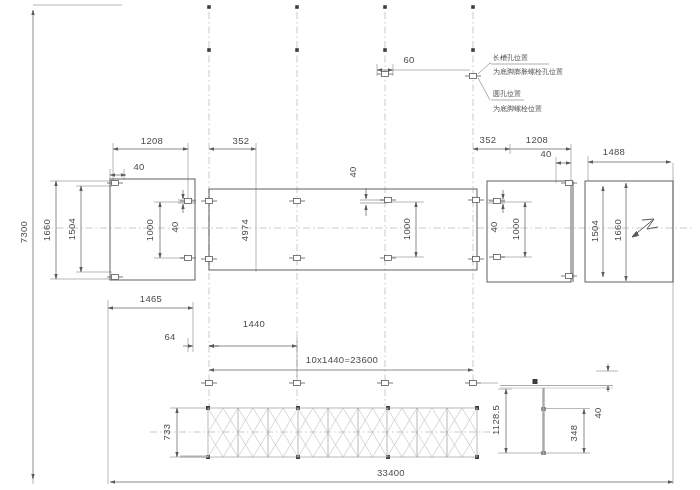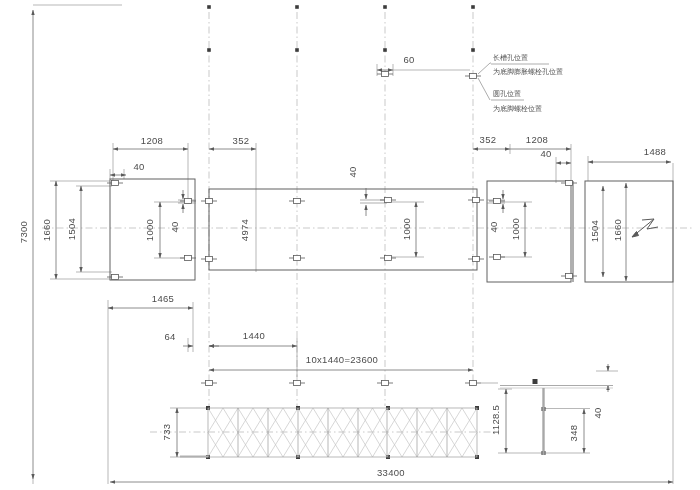--- a/index.html
+++ b/index.html
@@ -266,28 +266,28 @@
 <div class="lbl" style="left:139px;top:167px">40</div>
 <div class="lbl rot" style="left:150px;top:230px">1000</div>
 <div class="lbl rot" style="left:175px;top:227px">40</div>
 <div class="lbl rot" style="left:245px;top:230px">4974</div>
 <div class="lbl rot" style="left:353px;top:172px">40</div>
 <div class="lbl rot" style="left:407px;top:229px">1000</div>
 <div class="lbl" style="left:409px;top:60px">60</div>
 <div class="lbl" style="left:488px;top:140px">352</div>
 <div class="lbl" style="left:537px;top:140px">1208</div>
 <div class="lbl" style="left:546px;top:154px">40</div>
-<div class="lbl" style="left:655px;top:152px">1488</div>
+<div class="lbl" style="left:614px;top:152px">1488</div>
 <div class="lbl rot" style="left:494px;top:227px">40</div>
 <div class="lbl rot" style="left:516px;top:229px">1000</div>
 <div class="lbl rot" style="left:595px;top:231px">1504</div>
 <div class="lbl rot" style="left:618px;top:230px">1660</div>
-<div class="lbl" style="left:163px;top:299px">1465</div>
+<div class="lbl" style="left:151px;top:299px">1465</div>
 <div class="lbl" style="left:170px;top:337px">64</div>
-<div class="lbl" style="left:254px;top:336px">1440</div>
+<div class="lbl" style="left:254px;top:324px">1440</div>
 <div class="lbl" style="left:342px;top:360px">10x1440=23600</div>
 <div class="lbl rot" style="left:167px;top:432px">733</div>
 <div class="lbl rot" style="left:496px;top:420px">1128.5</div>
 <div class="lbl rot" style="left:574px;top:433px">348</div>
 <div class="lbl rot" style="left:598px;top:413px">40</div>
 
 <div class="note" style="left:493px;top:58px">长槽孔位置</div>
 <div class="note" style="left:493px;top:72px">为底脚膨胀螺栓孔位置</div>
 <div class="note" style="left:493px;top:94px">圆孔位置</div>
 <div class="note" style="left:493px;top:109px">为底脚螺栓位置</div>

